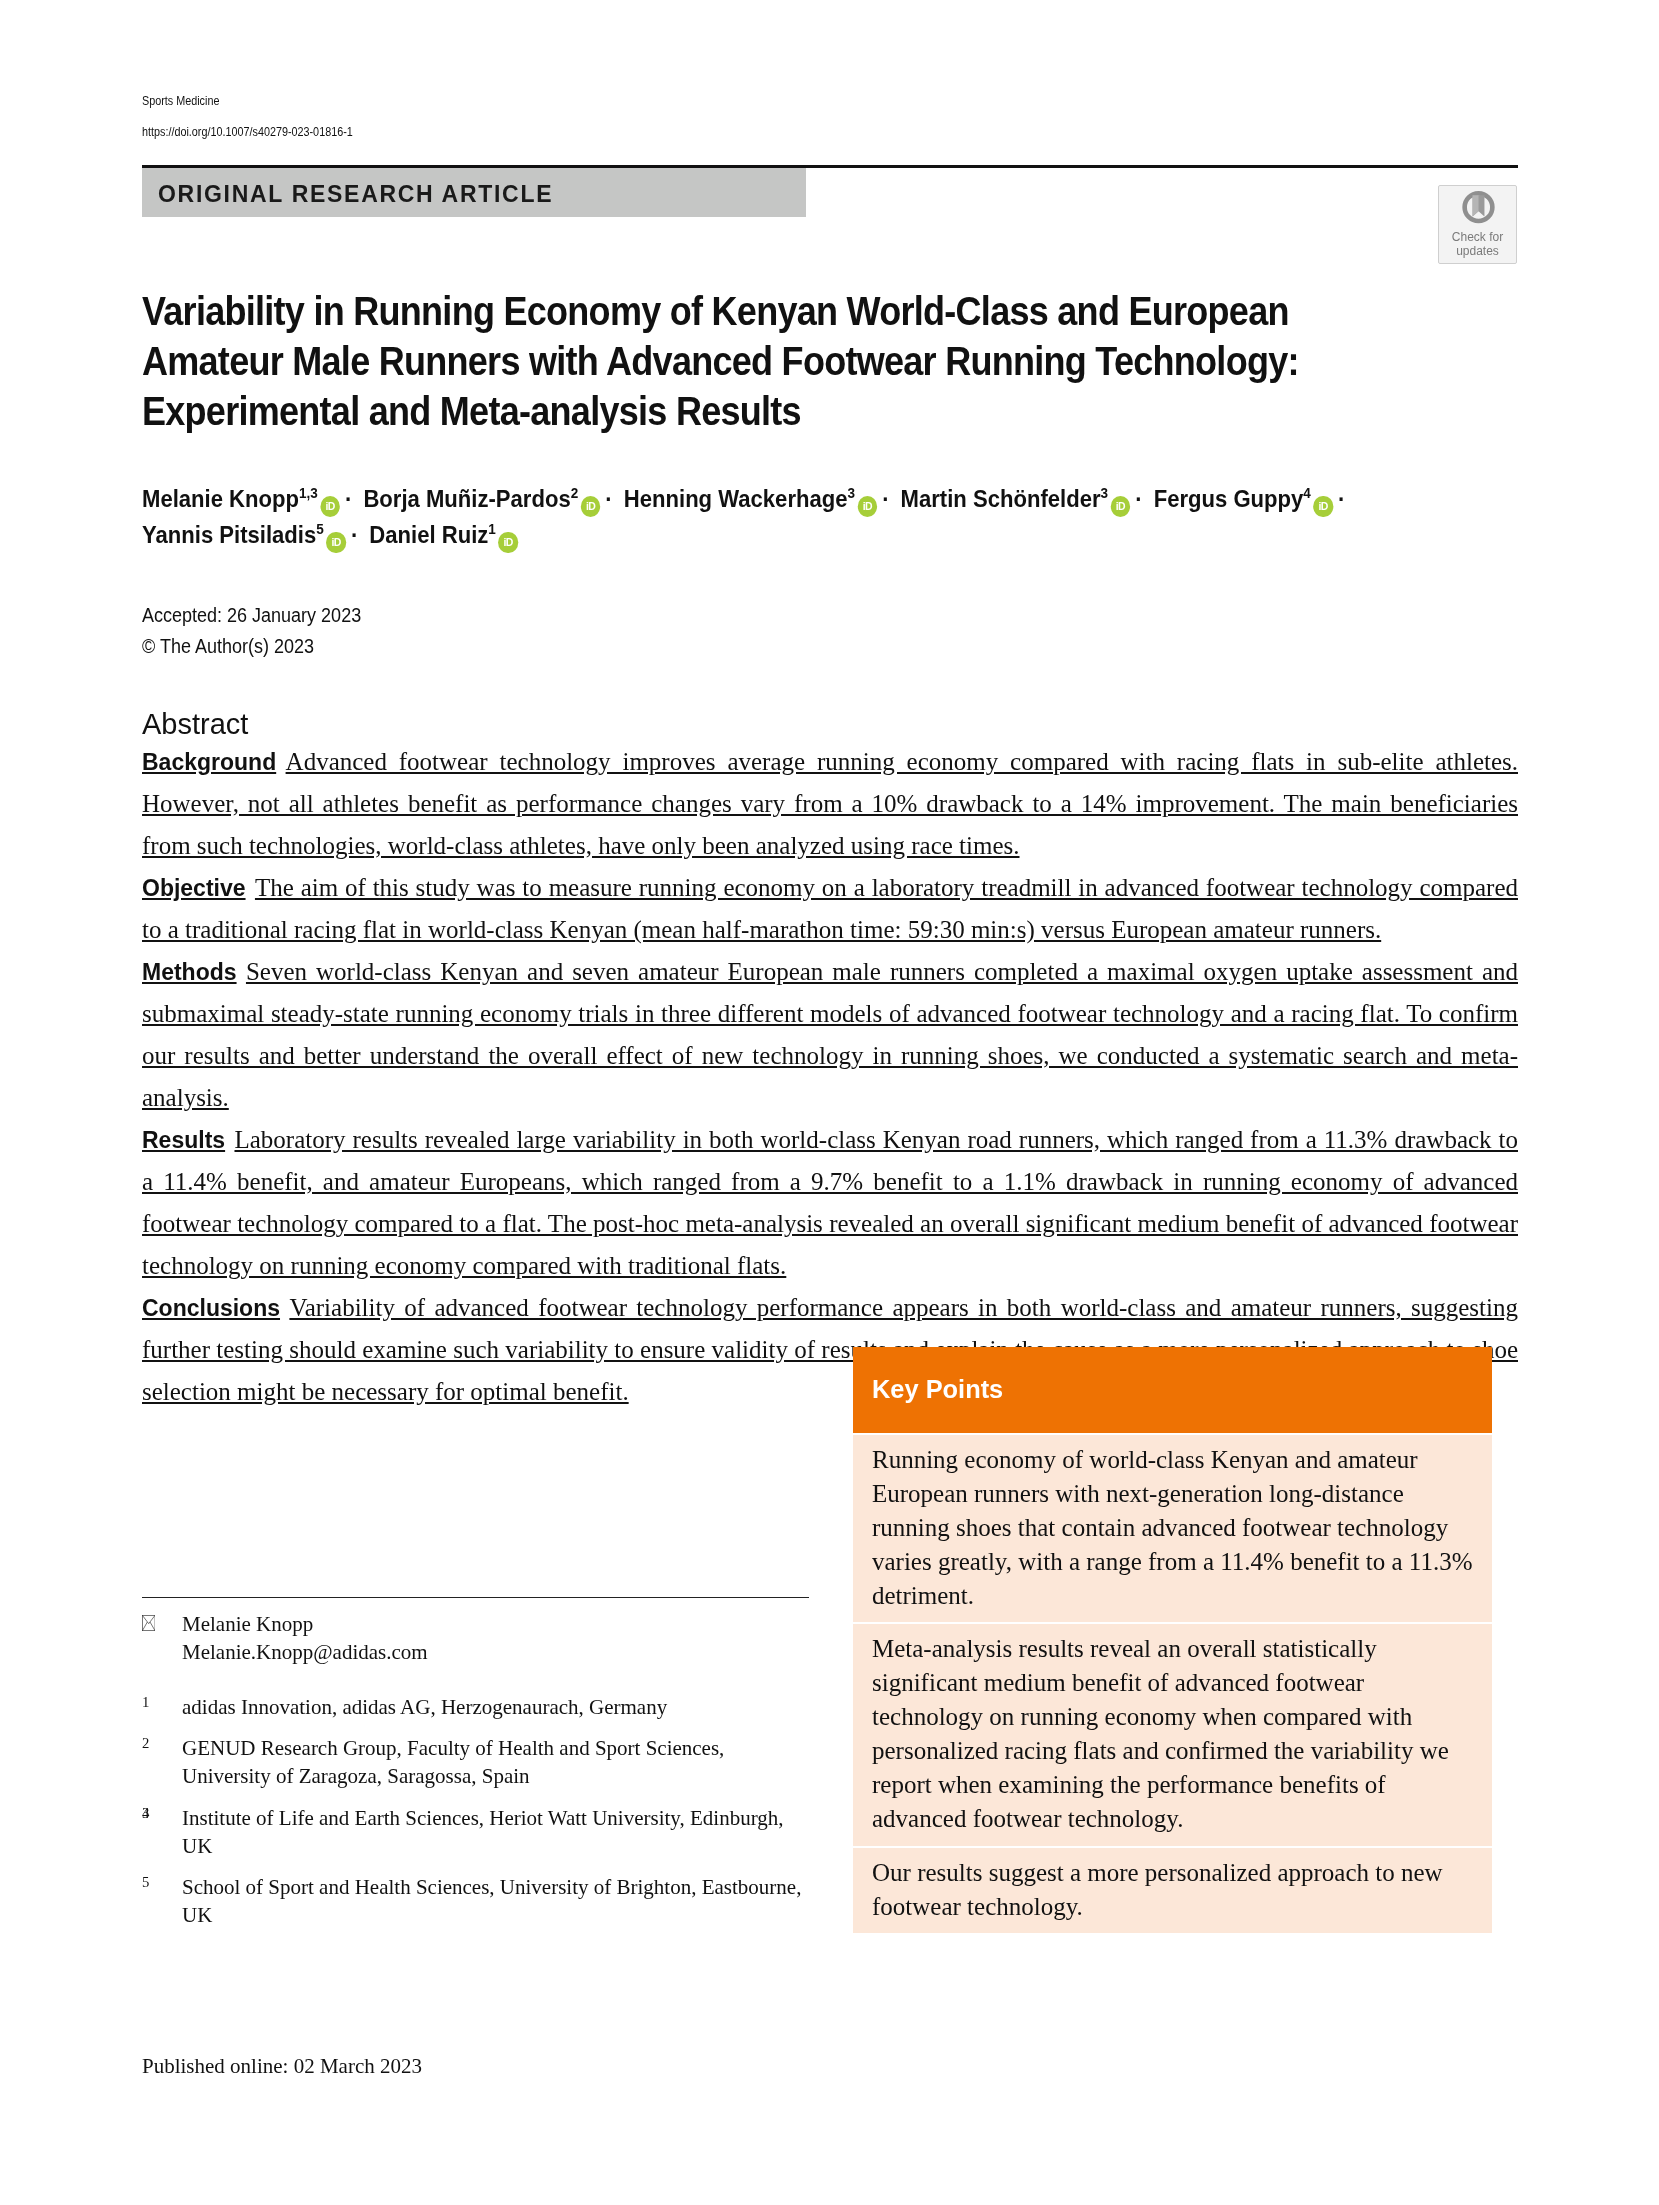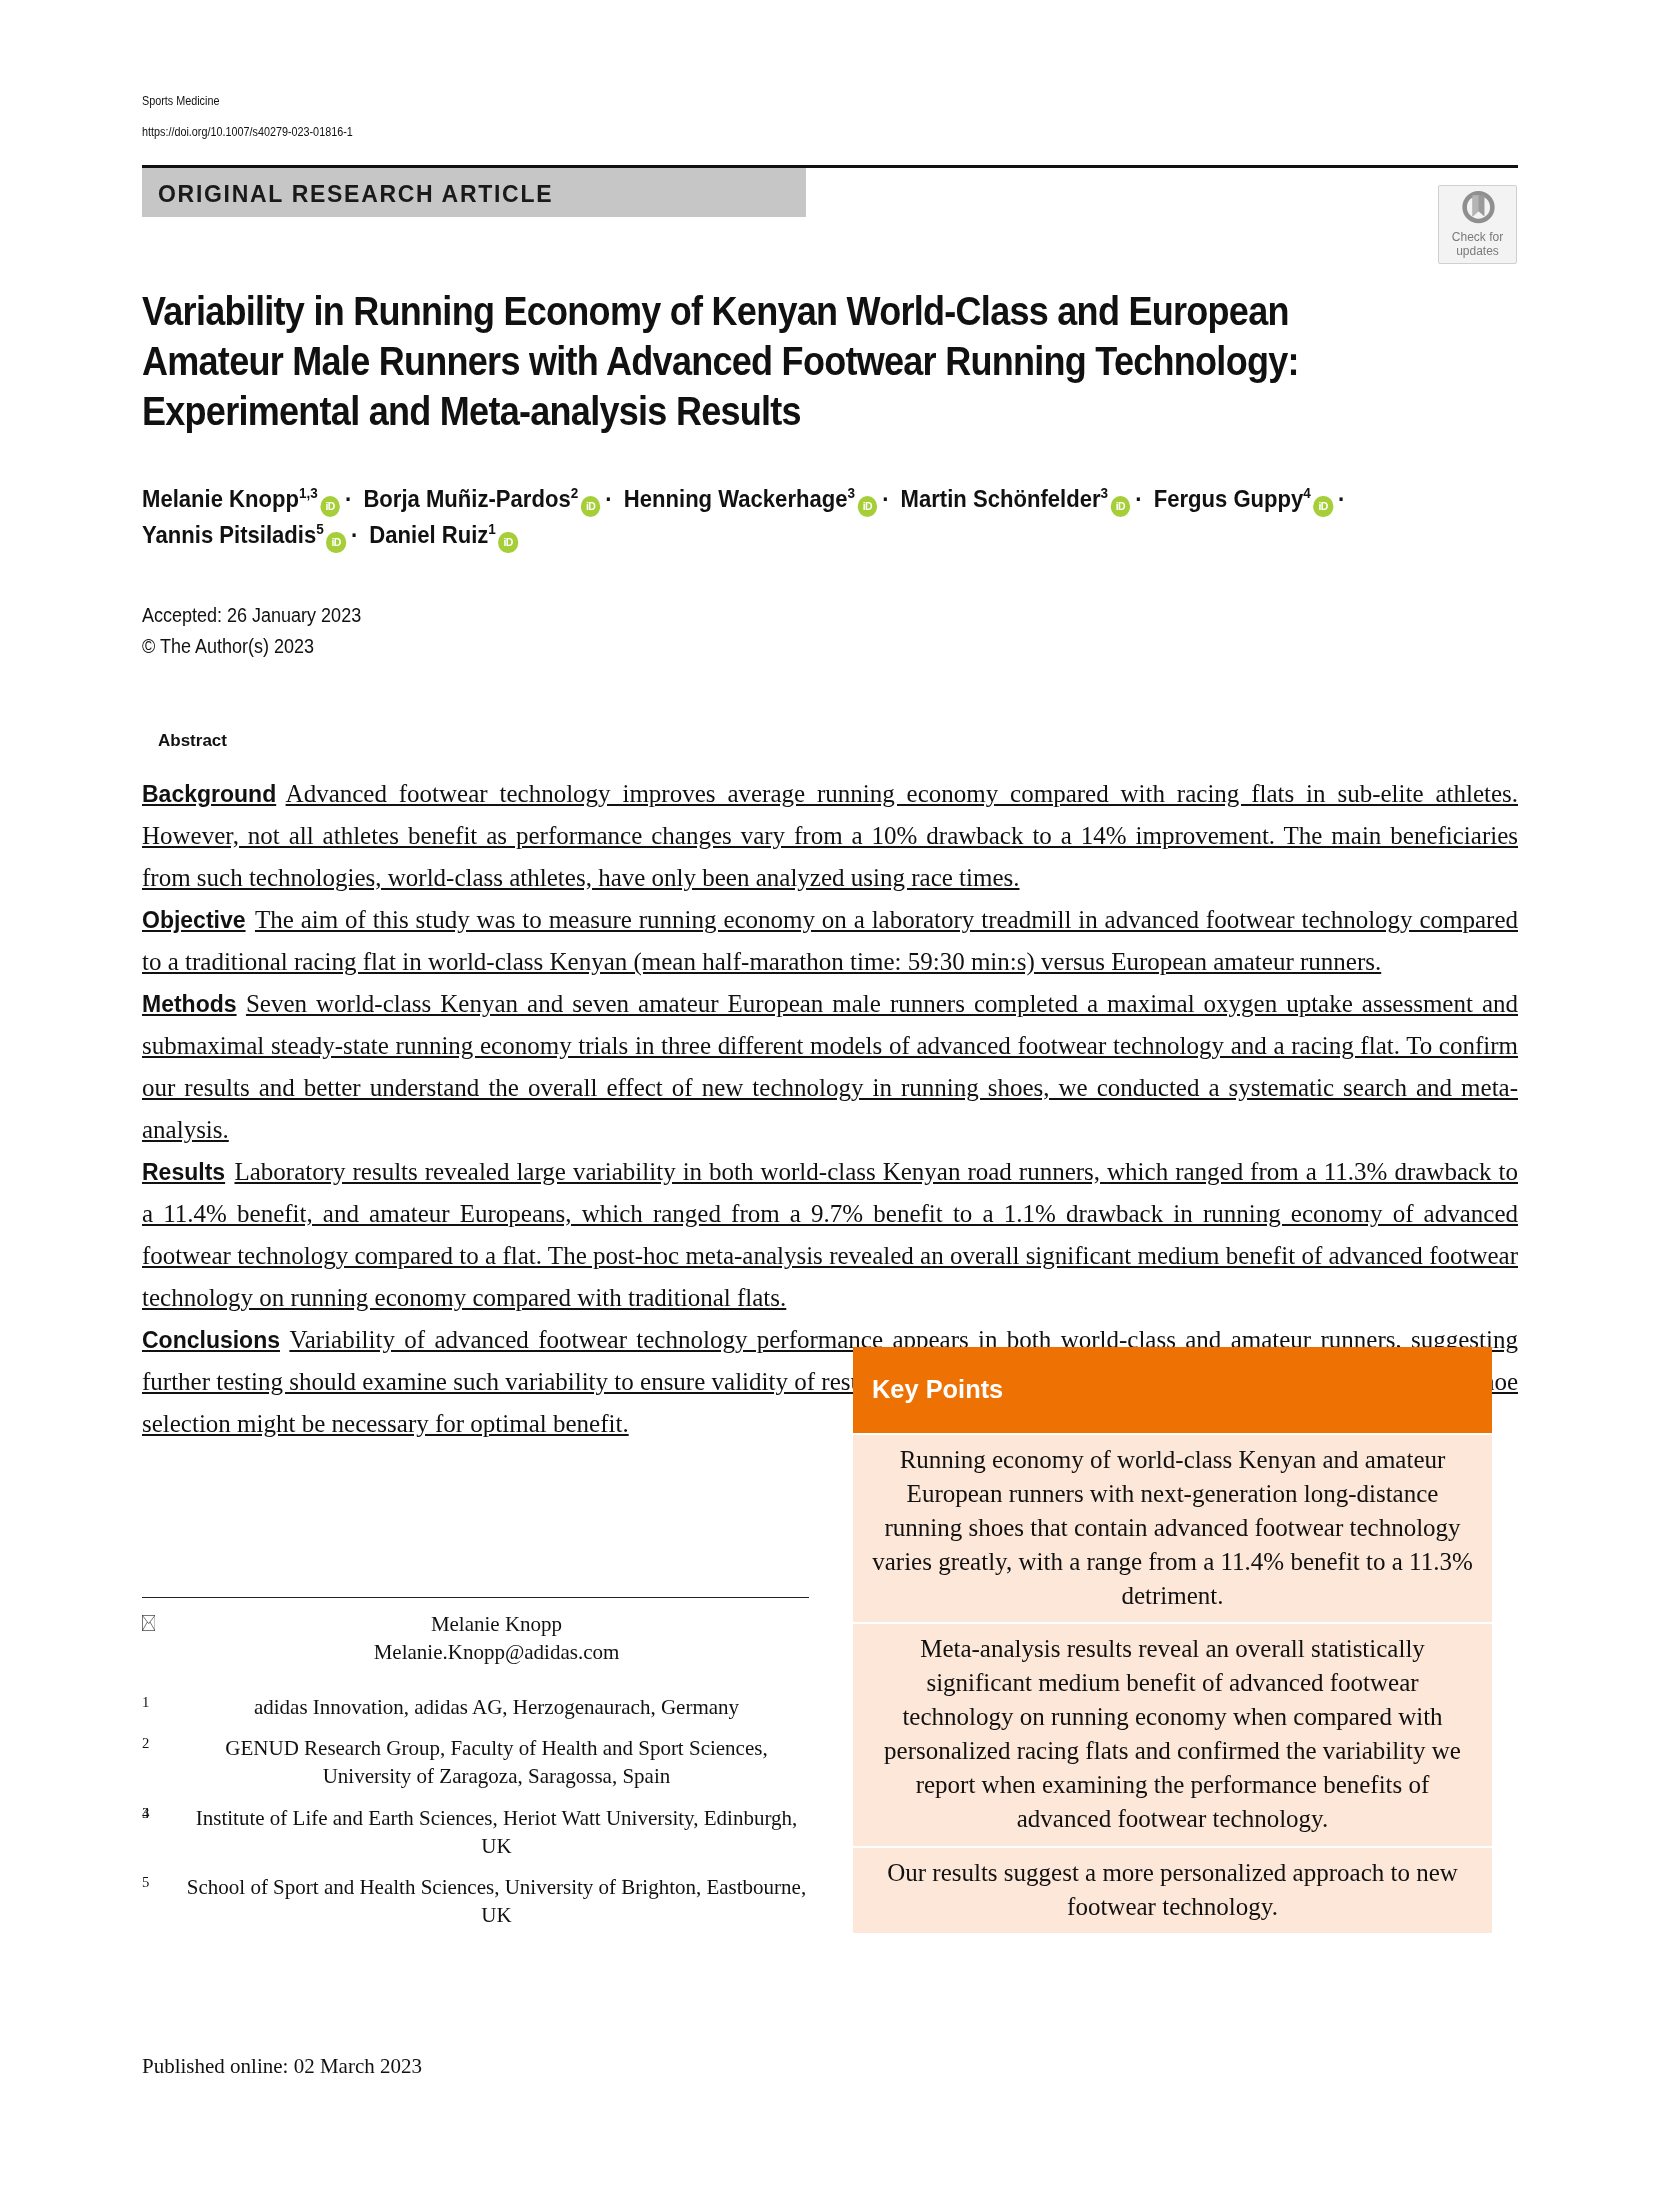--- a/index.html
+++ b/index.html
@@ -1,19 +1,19 @@
 <!DOCTYPE html>
 <html style="font-size:10.7px"><head>
   <meta charset="utf-8">
   <style>
     html, body { margin: 0; padding: 0; background: #ffffff; }
     body { width: 1660px; height: 2205px; position: relative; overflow: hidden; color: #111; }
     .abs { position: absolute; }
     .sans { font-family: "Liberation Sans", "DejaVu Sans", sans-serif; }
-    .serif { font-family: "Liberation Serif", "DejaVu Serif", serif; text-align: center; }
+    .serif { font-family: "Liberation Serif", "DejaVu Serif", serif; }
 
     #journal { left: 142px; top: 86px; font-size: 12px; line-height: 31px; }
     #journal div { white-space: nowrap; transform: scaleX(0.9); transform-origin: left; }
 
     #top-rule { left: 142px; top: 165px; width: 1376px; height: 3.3px; background: #111; }
     #banner { left: 142px; top: 168px; width: 664px; height: 49px; background: #c5c6c5; }
     #banner span { position: absolute; left: 16px; top: 13.4px; font-size: 23px; font-weight: bold; letter-spacing: 1.7px; color: #1a1a1a; }
 
     #check-updates { left: 1438px; top: 185px; width: 79px; height: 79px; background: #f3f3f3; border: 0.7px solid #cfcfcf; border-radius: 2px; box-sizing: border-box; text-align: center; }
     #check-updates svg { position: absolute; left: 23px; top: 4px; }
@@ -25,21 +25,21 @@
     #authors { left: 142px; top: 481px; width: 1405px; font-size: 24px; line-height: 35px; font-weight: bold; }
     #authors .line { white-space: nowrap; transform: scaleX(0.92); transform-origin: left; display: block; }
     .author sup { font-size: 14.7px; vertical-align: 9.4px; line-height: 0; }
     .orcid { display: inline-block; width: 21.4px; height: 21.4px; border-radius: 50%; background: #a6ce39; color: #fff; font-size: 11.4px; font-weight: bold; line-height: 21.4px; text-align: center; vertical-align: -2.7px; margin-left: 2.7px; letter-spacing: -0.7px; }
     .sep { margin: 0 5.4px; }
 
     #dates { left: 142px; top: 600px; font-size: 20px; line-height: 31px; }
     #dates div { white-space: nowrap; transform: scaleX(0.9); transform-origin: left; }
 
     #abstract { left: 142px; top: 708px; width: 1376px; }
-    #abstract h2 { margin: 16px; font-size: 17px; line-height: 33px; font-weight: bold; }
+    #abstract h2 { margin: 0; font-size: 29px; line-height: 33px; font-weight: normal; }
     #abstract p { margin: 0; font-size: 25px; line-height: 42px; text-align: justify; text-decoration: underline; }
     #abstract p .hd { font-family: "Liberation Sans", "DejaVu Sans", sans-serif; font-weight: bold; font-size: 23px; margin-right: 9.4px; }
 
     #footnote-rule { left: 142px; top: 1597px; width: 667px; height: 1.3px; background: #222; }
     #footnotes { left: 142px; top: 1610px; width: 669px; font-size: 21px; line-height: 28px; }
     .fn { position: relative; padding-left: 40px; margin-bottom: 13.4px; }
     .fn .mark { position: absolute; left: 0; top: 0; font-size: 14.7px; line-height: 19px; }
     .fn.contact { margin-bottom: 27px; }
     .mail-icon { position: absolute; left: 0; top: 5.4px; width: 13.4px; height: 16px; }
 

